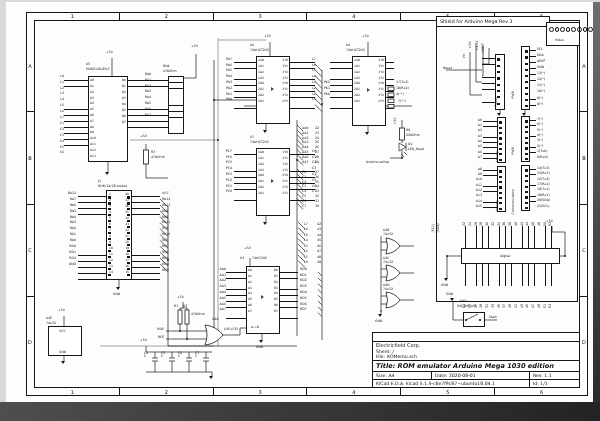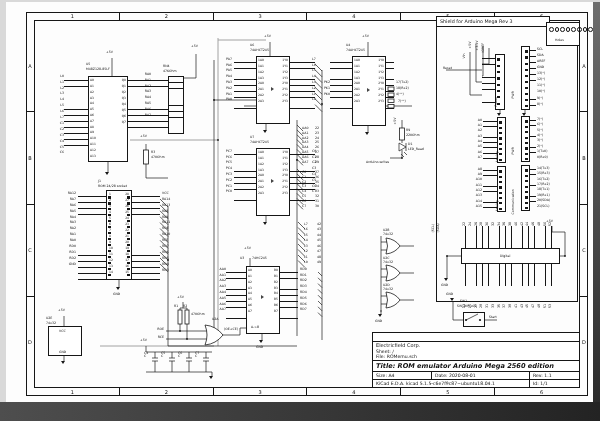--- a/index.html
+++ b/index.html
@@ -970,21 +970,21 @@
   <div class="t" style="left:457px;top:304px">SW_DIP_x01</div>
   <div class="fr" style="left:463px;top:312px;width:22px;height:15px"></div>
   <div class="t" style="left:489px;top:315px">Start</div>
   <div class="gnd" style="left:450.4px;top:298px"></div>
   <div class="t" style="left:446px;top:292px">GND</div>
 
   <div class="tb">
     <div class="row bt f5">Electricfield Corp.</div>
     <div class="row f4">Sheet: /</div>
     <div class="row f4">File: ROMemu.sch</div>
-    <div class="title bt">Title: ROM emulator Arduino Mega 2560 edition</div>
+    <div class="title bt">Title: ROM emulator Arduino Mega 1030 edition</div>
     <div class="cells bt f4">
       <div style="width:58px">Size: A4</div>
       <div class="bl" style="flex:1">Date: 2020-08-01</div>
       <div class="bl" style="width:50px">Rev: 1.1</div>
     </div>
     <div class="cells bt f4">
       <div style="flex:1">KiCad E.D.A.  kicad 5.1.5-c6e7f9c87~ubuntu18.04.1</div>
       <div class="bl" style="width:50px">Id: 1/1</div>
     </div>
   </div>

